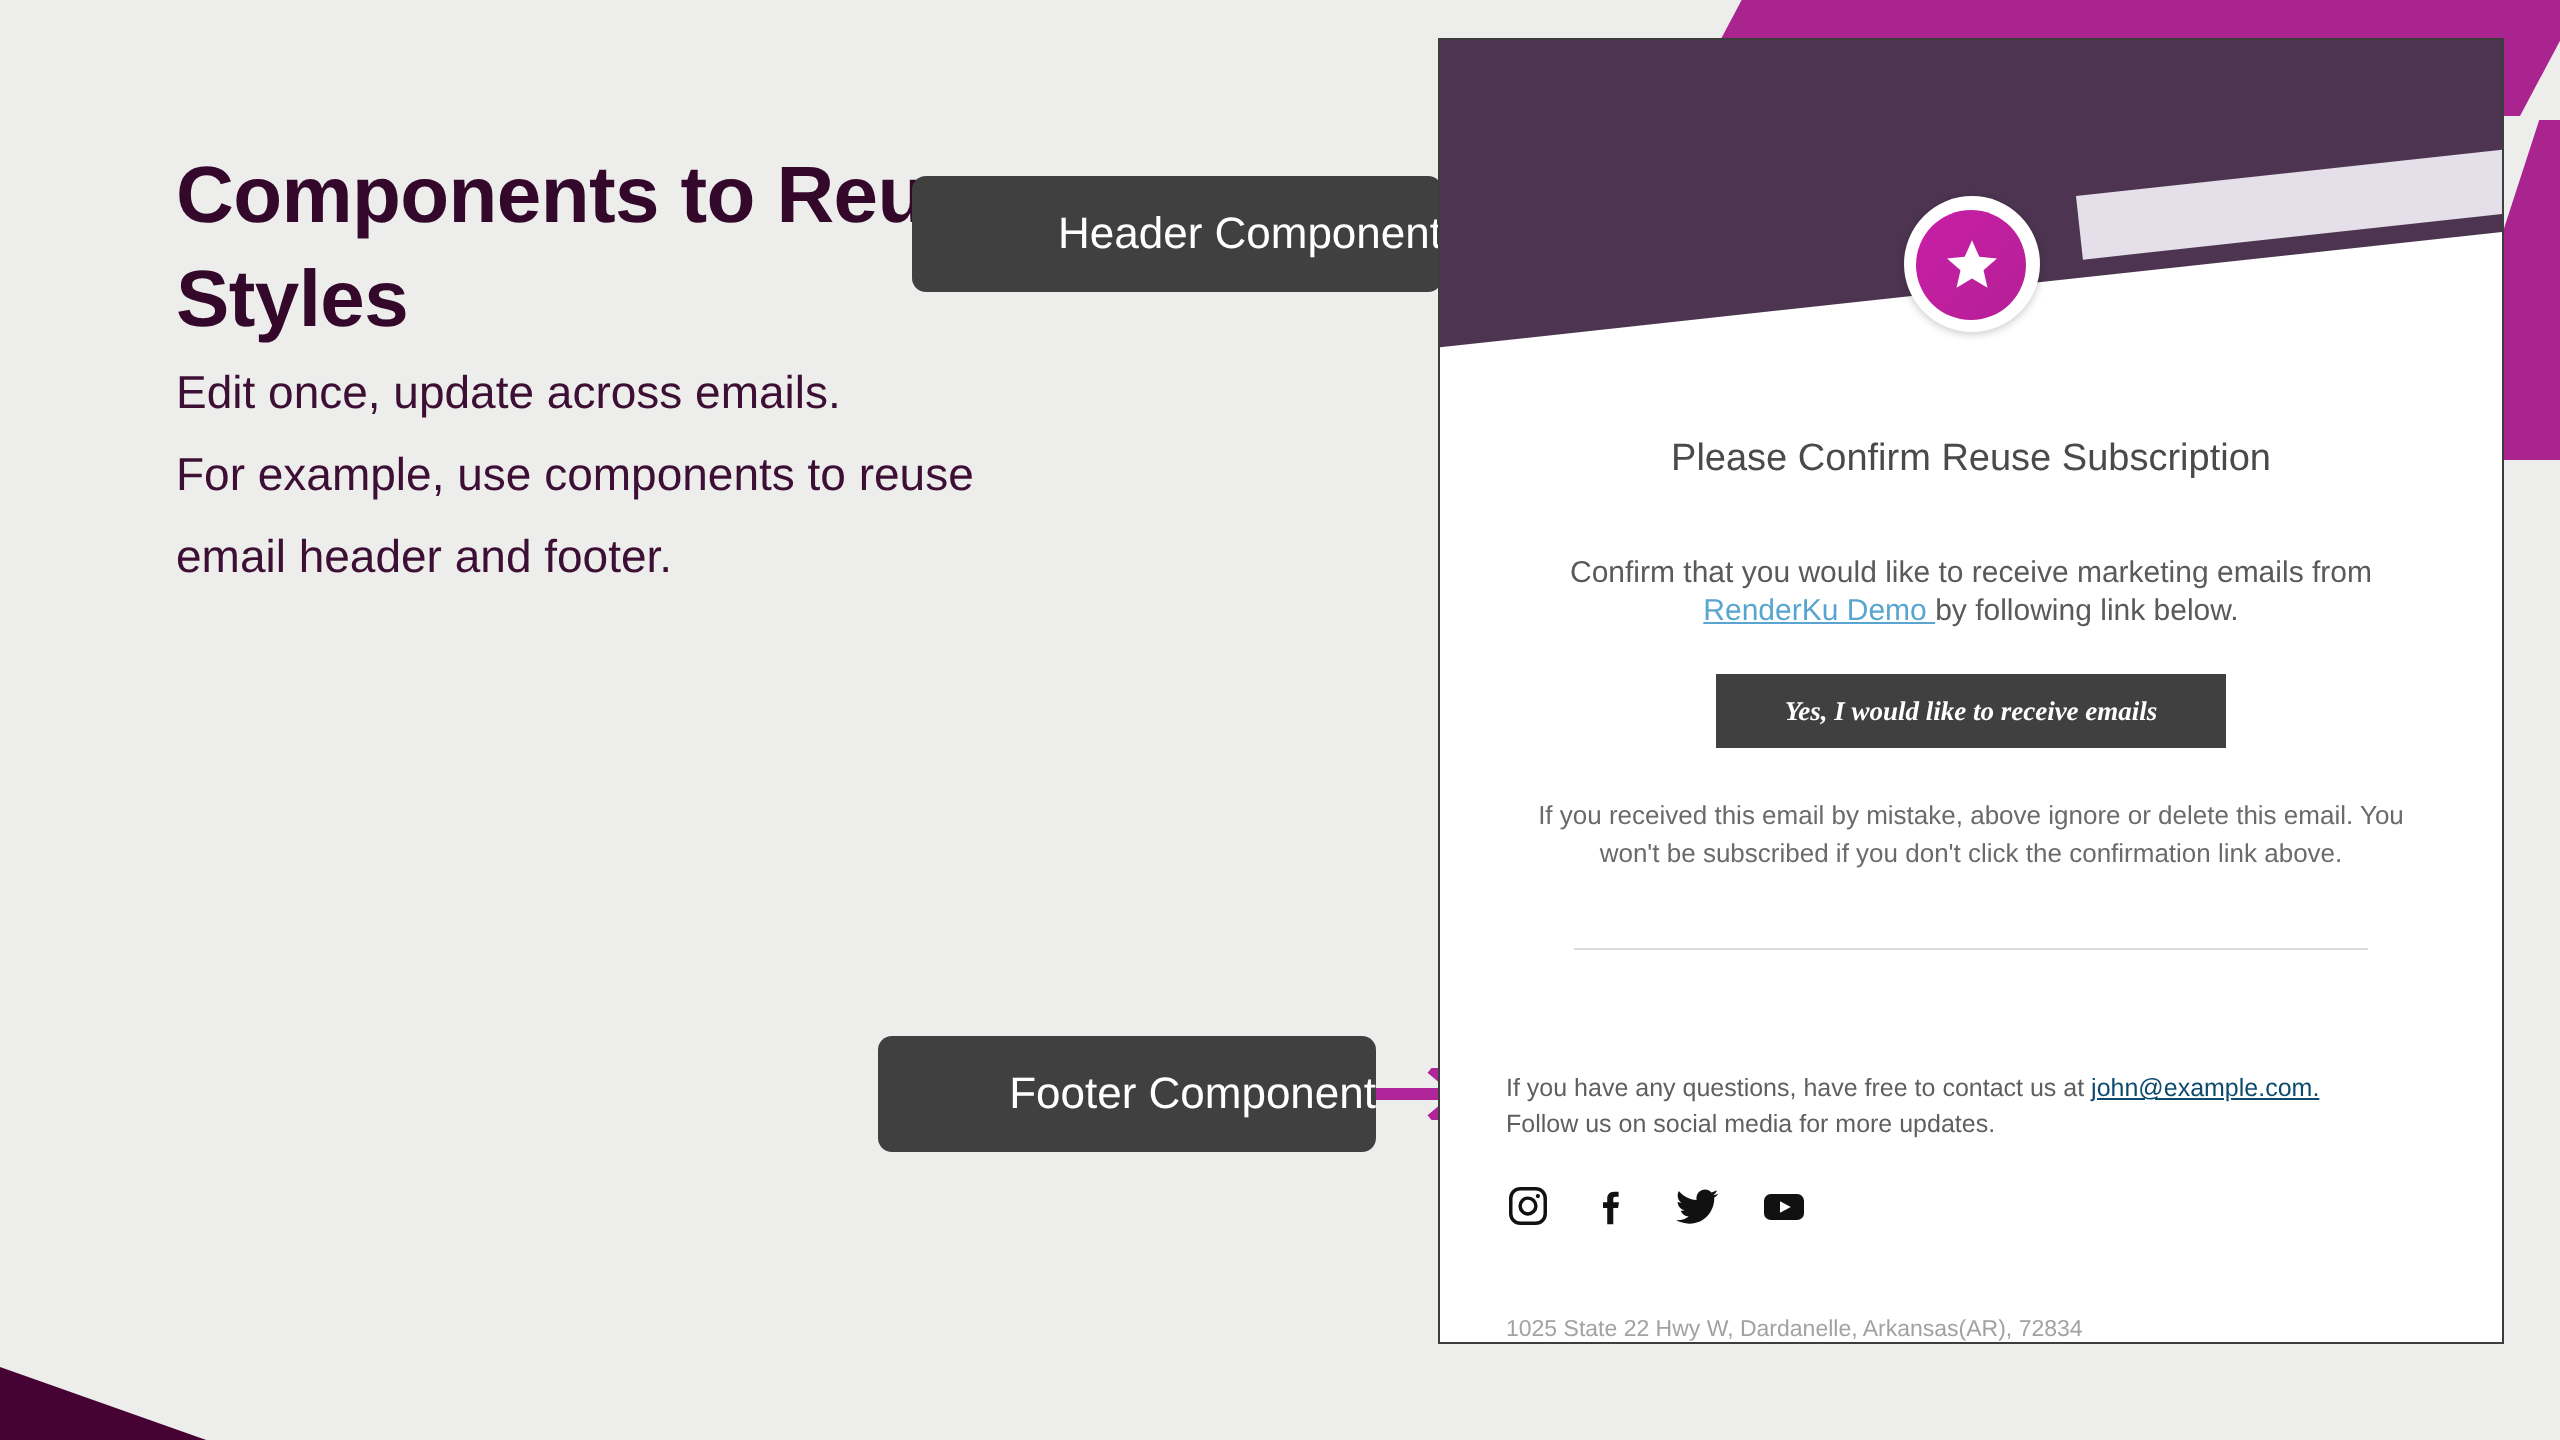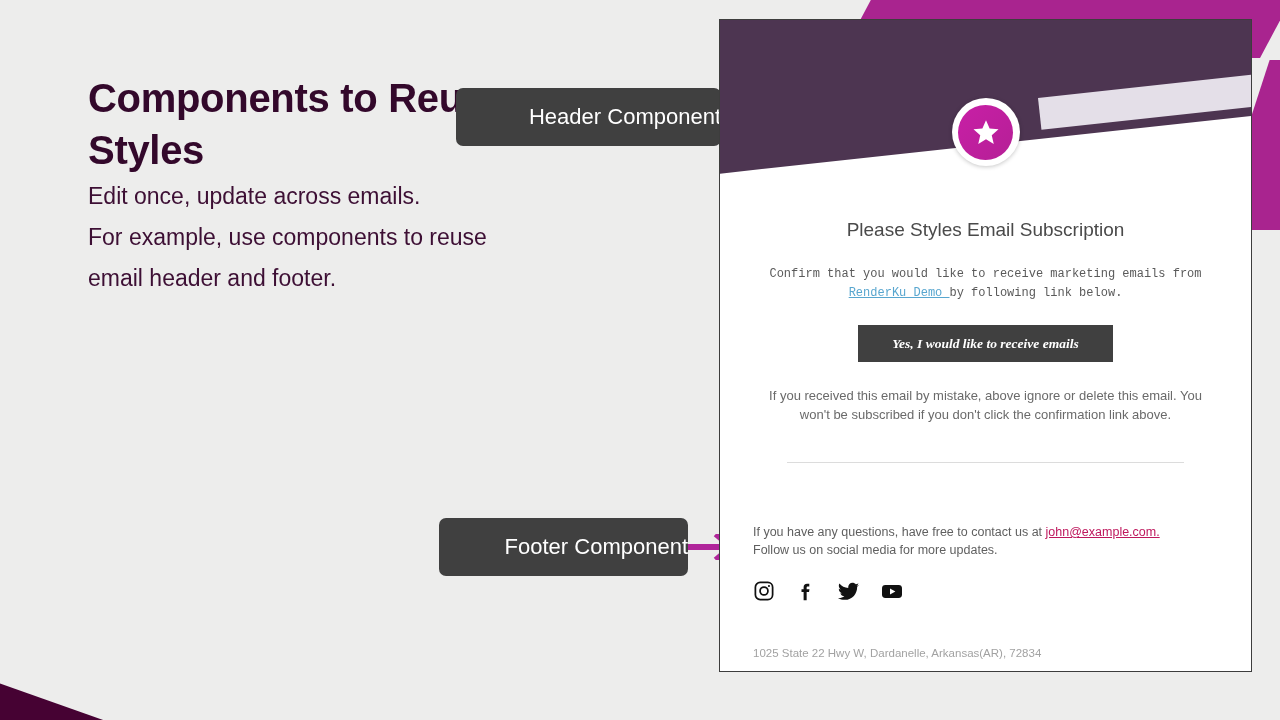--- a/index.html
+++ b/index.html
@@ -174,25 +174,24 @@
   }
   #email-heading {
     margin: 0;
     padding-top: 26px;
     font-size: 19px;
     font-weight: normal;
     color: #4a4a4a;
     line-height: 1.3;
   }
   #email-intro {
-    margin: 22px 0 0 0;
-    font-size: 12px;
+    margin: 34px 0 0 0;
+    font-size: 15px;
     line-height: 19px;
     color: #5a5a5a;
-    font-family: Liberation Mono, monospace;
   }
   .email-link {
     color: #58a6cf;
     text-decoration: underline;
   }
   #cta-button {
     display: inline-block;
     margin-top: 22px;
     background: #404040;
     color: #ffffff;
@@ -221,21 +220,21 @@
     padding: 60px 33px 0 33px;
     text-align: left;
   }
   .footer-line {
     margin: 0;
     font-size: 12.5px;
     line-height: 18px;
     color: #5f5f5f;
   }
   #footer-email-link {
-    color: #be185d;
+    color: #0c4a6e;
     text-decoration: underline;
   }
   #social-row {
     margin-top: 20px;
     display: flex;
     align-items: center;
     gap: 20px;
   }
   .social-icon {
     line-height: 0;
@@ -295,21 +294,21 @@
       <div id="logo-badge">
         <div id="logo-disc">
           <svg width="30" height="30" viewBox="0 0 24 24">
             <path d="M12 2.5 L14.9 9.1 L22 9.8 L16.6 14.5 L18.2 21.5 L12 17.8 L5.8 21.5 L7.4 14.5 L2 9.8 L9.1 9.1 Z" fill="#ffffff"></path>
           </svg>
         </div>
       </div>
     </div>
 
     <div id="email-body">
-      <h2 id="email-heading">Please Styles Email Subscription</h2>
+      <h2 id="email-heading">Please Confirm Reuse Subscription</h2>
       <p id="email-intro">
         <span>Confirm that you would like to receive marketing emails from </span><a class="email-link" href="#">RenderKu Demo </a><span>by following link below.</span>
       </p>
       <button id="cta-button">Yes, I would like to receive emails</button>
       <p id="email-disclaimer">If you received this email by mistake, above ignore or delete this email. You won't be subscribed if you don't click the confirmation link above.</p>
       <div id="email-divider"></div>
     </div>
 
     <div id="email-footer">
       <p class="footer-line">

